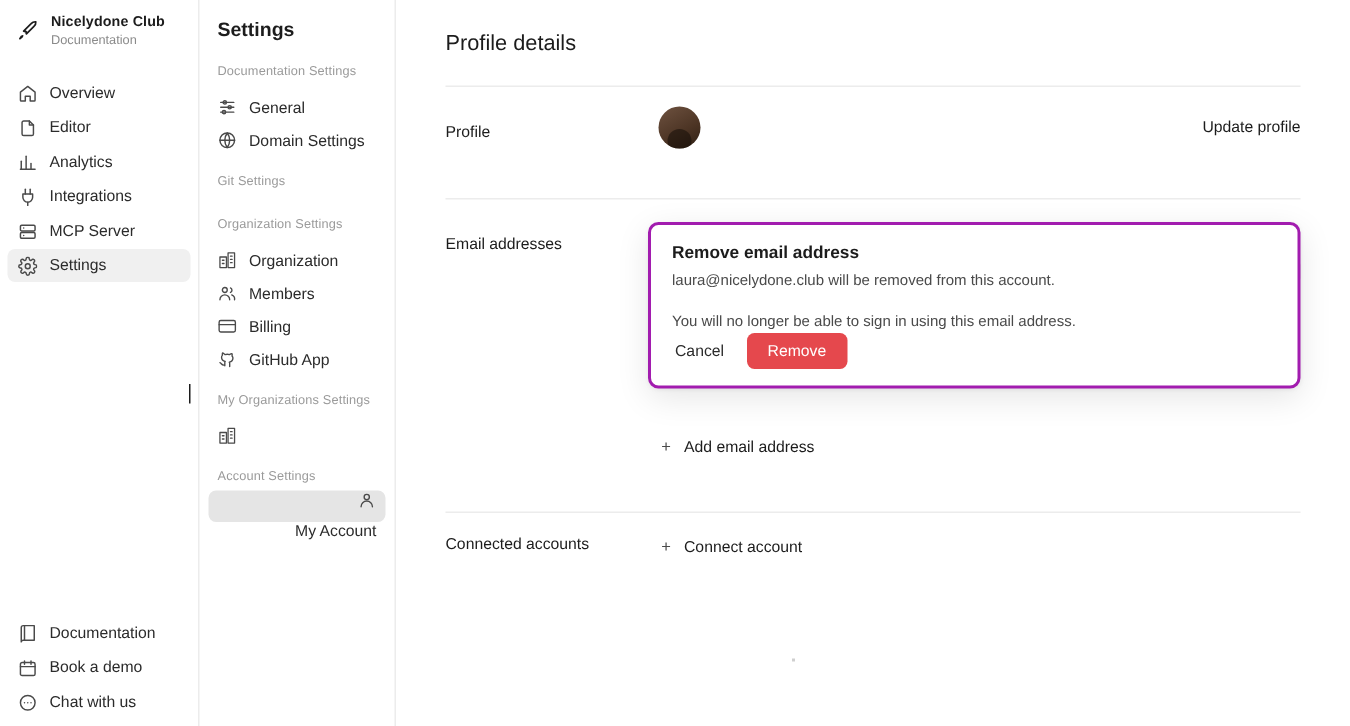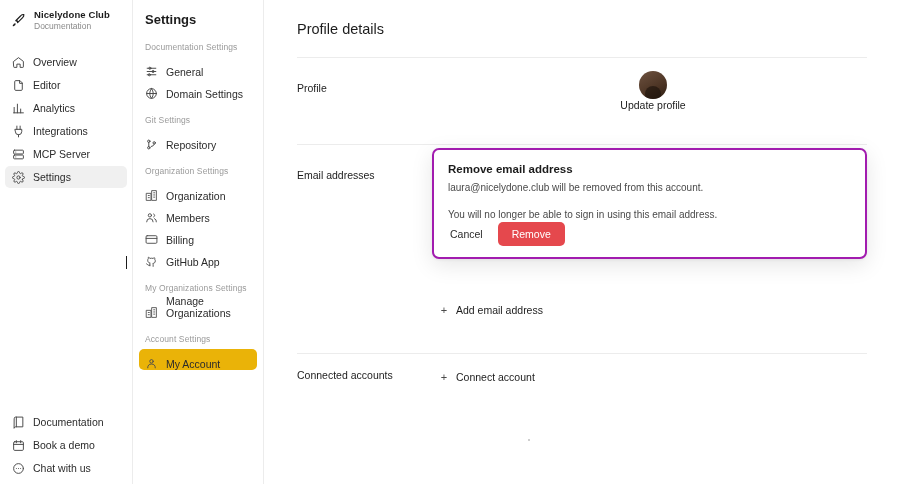--- a/index.html
+++ b/index.html
@@ -113,21 +113,21 @@
     align-items: flex-end;
     gap: 8px;
     height: 21px;
     margin: 1px 6px;
     padding: 0 6px;
     border-radius: 5px;
     cursor: pointer;
     font-size: 10.5px;
     color: #2b2b2b;
   }
-  .nav-item.active { background: #eab308; }
+  .nav-item.active { background: #e5e5e5; flex-direction: column; }
   .nav-icon {
     width: 13px; height: 13px;
     flex: 0 0 13px;
     display: flex; align-items: center; justify-content: center;
     color: #4a4a4a;
   }
 
   
   .main {
     flex: 1 1 auto;
@@ -161,21 +161,20 @@
     padding-top: 11px;
   }
   .section-body {
     flex: 1 1 auto;
     min-width: 0;
   }
   .section-row {
     display: flex;
     align-items: center;
     justify-content: space-between;
-    flex-direction: column;
   }
   .avatar {
     width: 28px; height: 28px;
     border-radius: 50%;
     background: linear-gradient(150deg, #6e5240 0%, #4c3424 60%, #2e1f14 100%);
     position: relative;
     overflow: hidden;
     flex: 0 0 28px;
   }
   .avatar::after {
@@ -445,32 +444,20 @@
               <path d="M3 12h18"></path>
               <path d="M12 3a15 15 0 0 1 0 18 15 15 0 0 1 0-18z"></path>
             </svg>
         </span>
         <span>Domain Settings</span>
       </div>
     </div>
 
     <div class="nav-group">
       <div class="nav-group-label">Git Settings</div>
-      <div class="nav-item">
-        <span class="nav-icon">
-          <svg width="13" height="13" viewBox="0 0 24 24" fill="none" stroke="currentColor" stroke-width="1.8" stroke-linecap="round" stroke-linejoin="round">
-              <circle cx="7" cy="6" r="2.2"></circle>
-              <circle cx="7" cy="18" r="2.2"></circle>
-              <circle cx="17" cy="9" r="2.2"></circle>
-              <path d="M7 8.2v7.6"></path>
-              <path d="M17 11.2c0 3.2-3 3.6-5.5 4.4"></path>
-            </svg>
-        </span>
-        <span>Repository</span>
-      </div>
     </div>
 
     <div class="nav-group">
       <div class="nav-group-label">Organization Settings</div>
       <div class="nav-item">
         <span class="nav-icon">
           <svg width="13" height="13" viewBox="0 0 24 24" fill="none" stroke="currentColor" stroke-width="1.6" stroke-linecap="round" stroke-linejoin="round">
               <rect x="3" y="8" width="8" height="13"></rect>
               <rect x="13" y="3" width="8" height="18"></rect>
               <path d="M6 12h2"></path>
@@ -519,21 +506,20 @@
           <svg width="13" height="13" viewBox="0 0 24 24" fill="none" stroke="currentColor" stroke-width="1.6" stroke-linecap="round" stroke-linejoin="round">
               <rect x="3" y="8" width="8" height="13"></rect>
               <rect x="13" y="3" width="8" height="18"></rect>
               <path d="M6 12h2"></path>
               <path d="M6 16h2"></path>
               <path d="M16 7h2"></path>
               <path d="M16 11h2"></path>
               <path d="M16 15h2"></path>
             </svg>
         </span>
-        <span>Manage Organizations</span>
       </div>
     </div>
 
     <div class="nav-group">
       <div class="nav-group-label">Account Settings</div>
       <div class="nav-item active">
         <span class="nav-icon">
           <svg width="13" height="13" viewBox="0 0 24 24" fill="none" stroke="currentColor" stroke-width="1.7" stroke-linecap="round" stroke-linejoin="round">
               <circle cx="12" cy="8" r="3.2"></circle>
               <path d="M5 20a7 7 0 0 1 14 0"></path>

